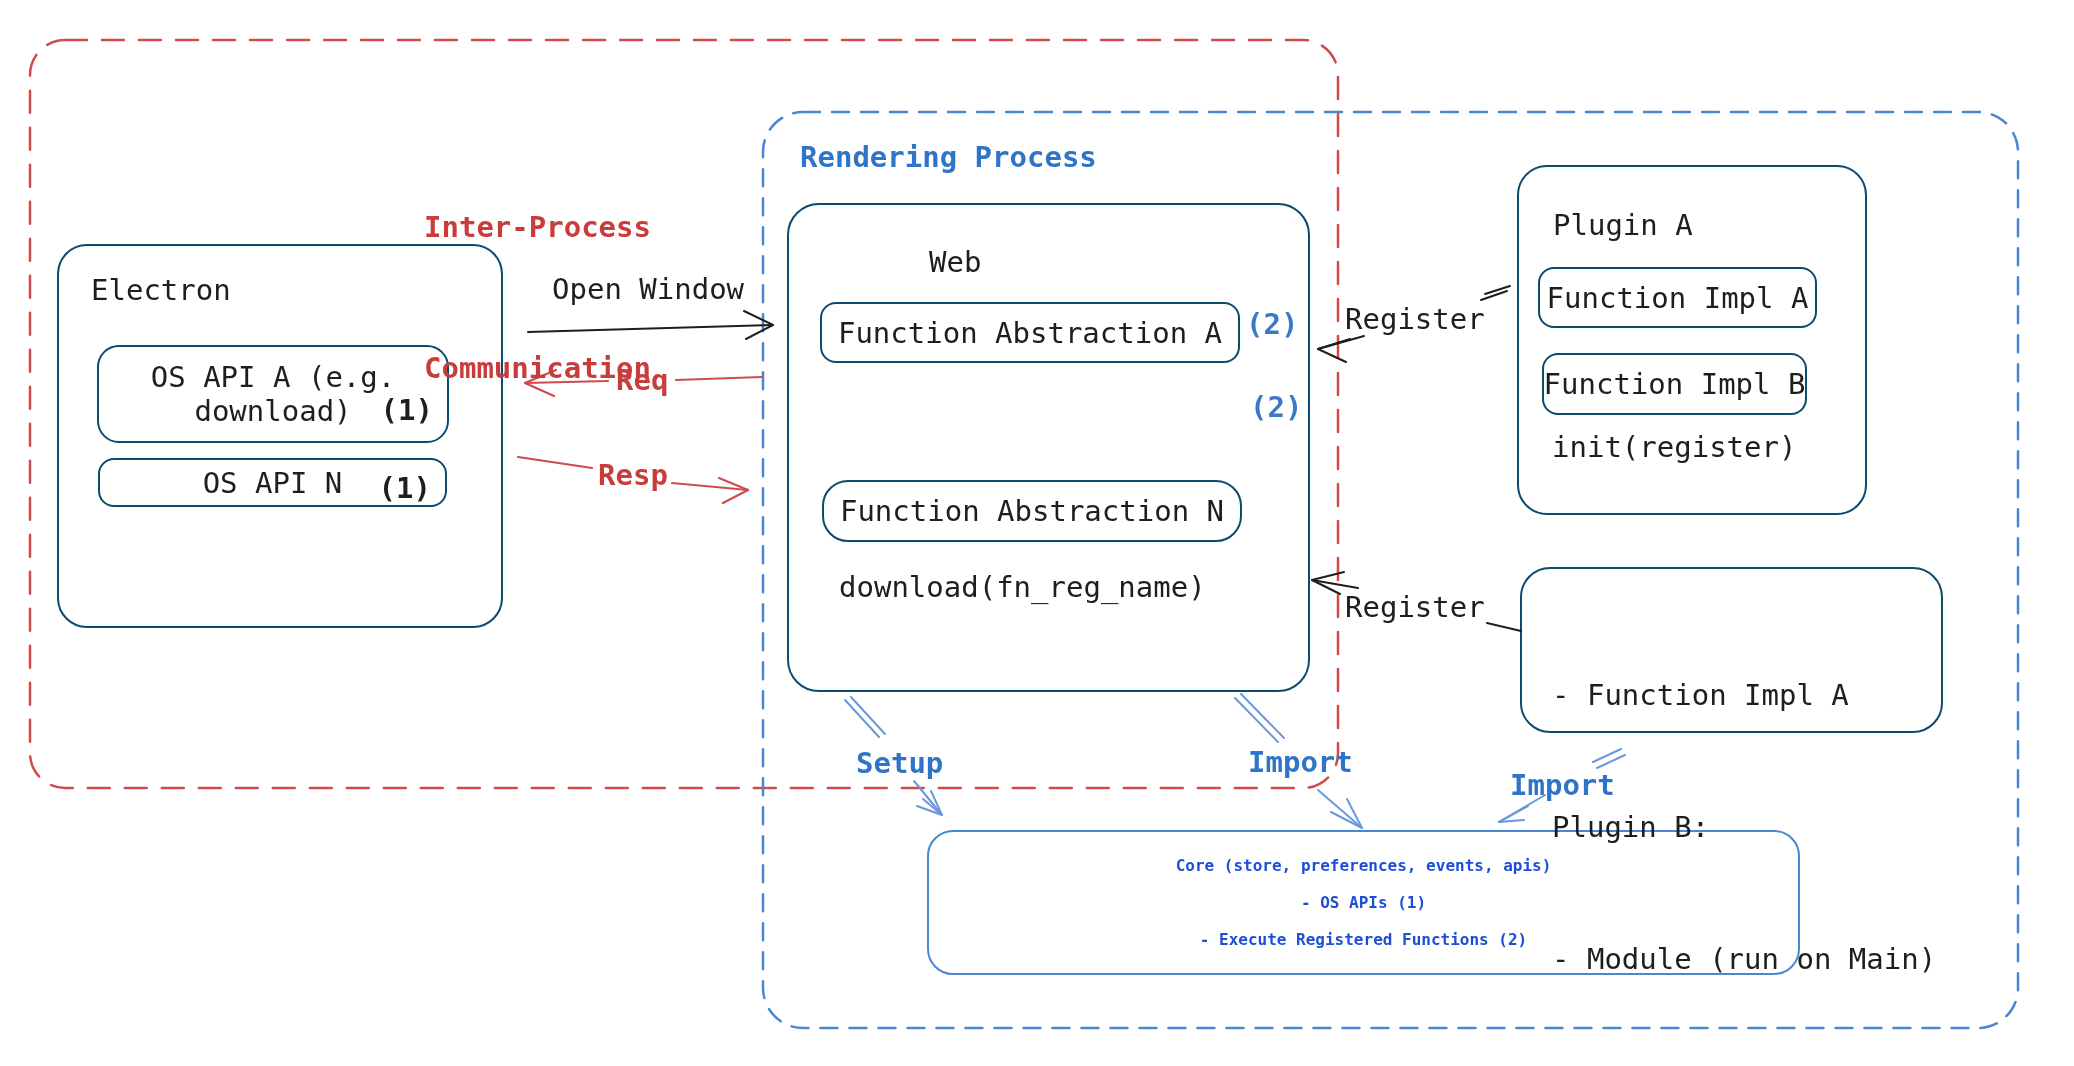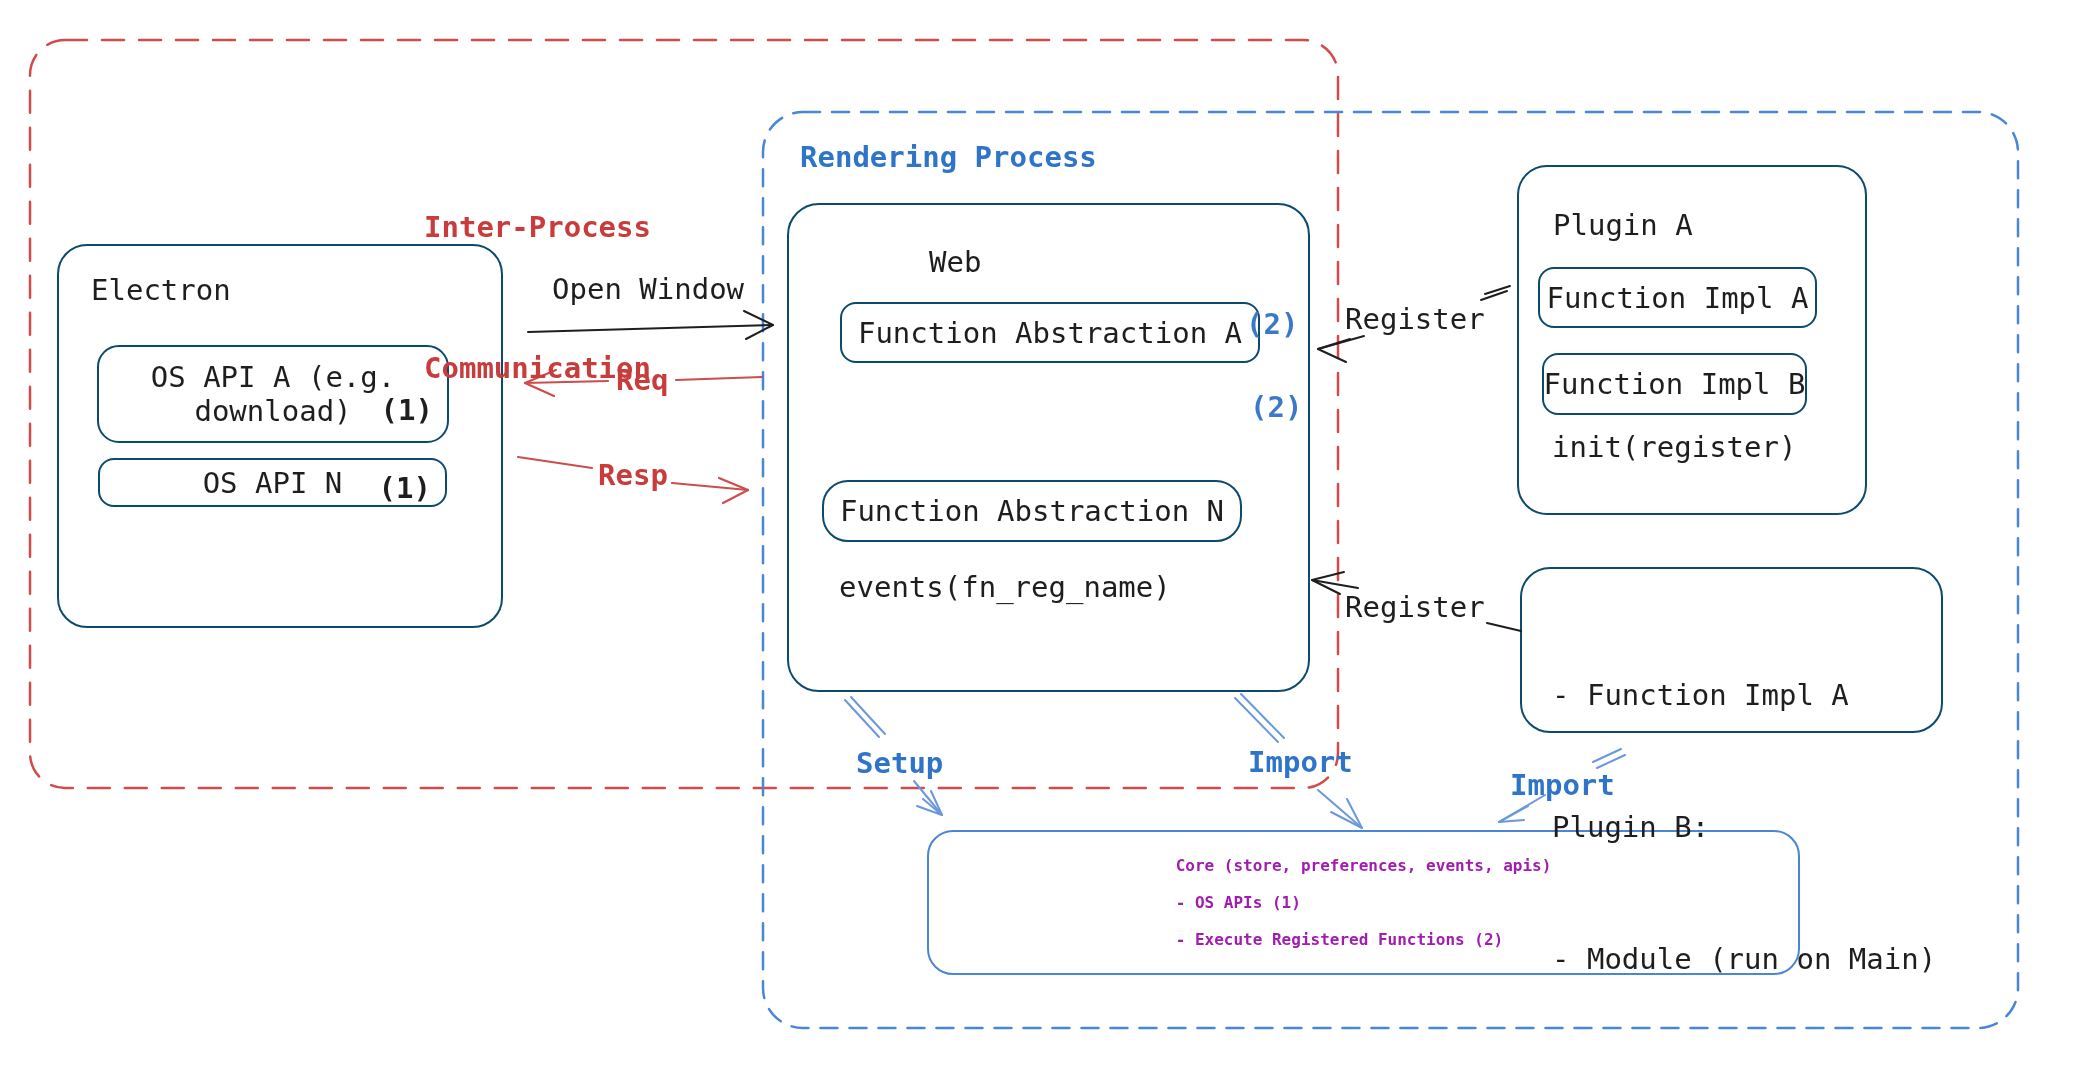--- a/index.html
+++ b/index.html
@@ -7,21 +7,21 @@
     position:relative;width:2074px;height:1066px;background:#ffffff;overflow:hidden;
     font-family:"DejaVu Sans Mono","Liberation Mono",monospace;color:#1e1e1e;
   }
   .box{position:absolute;background:#ffffff;border:2px solid #0c4a6e;box-sizing:border-box;z-index:1;}
   .box.blue{border-color:#4a86d4;}
   .layer{position:absolute;left:0;top:0;z-index:5;pointer-events:none;}
   .t{position:absolute;font-size:29px;line-height:34px;white-space:pre;z-index:10;}
   .red{color:#c83c3c;font-weight:600;}
   .blue-t{color:#2e74c8;font-weight:600;}
   .badge{color:#3b79c8;font-weight:600;}
-  .core-t{color:#a21caf;font-weight:600;line-height:37px;}
+  .core-t{color:#1d4ed8;font-weight:600;text-align:center;line-height:37px;}
   .center-flex{display:flex;align-items:center;justify-content:center;}
   .col-flex{display:flex;flex-direction:column;align-items:center;justify-content:center;}
   .inner-label{font-size:29px;color:#1e1e1e;white-space:pre;}
 </style>
 </head>
 <body>
 
 <div class="canvas">
 
   <svg class="layer" width="2074" height="1066" viewBox="0 0 2074 1066" fill="none" stroke-linecap="round" stroke-linejoin="round">
@@ -94,29 +94,29 @@
     <span class="inner-label">OS API N</span>
     <span class="inner-label badge" style="position:absolute;right:14px;top:11px;">(1)</span>
   </div>
 
   <div class="t" style="left:552px;top:272px;">Open Window</div>
   <div class="t red" style="left:616px;top:363px;">Req</div>
   <div class="t red" style="left:598px;top:458px;">Resp</div>
 
   <div class="box" style="left:787px;top:203px;width:523px;height:489px;border-radius:32px;"></div>
   <div class="t" style="left:929px;top:245px;">Web</div>
-  <div class="box center-flex" style="left:840px;top:302px;width:420px;height:61px;border-radius:16px;">
+  <div class="box center-flex" style="left:820px;top:302px;width:420px;height:61px;border-radius:16px;">
     <span class="inner-label">Function Abstraction A</span>
   </div>
   <div class="t badge" style="left:1246px;top:307px;">(2)</div>
   <div class="t badge" style="left:1250px;top:390px;">(2)</div>
   <div class="box center-flex" style="left:822px;top:480px;width:420px;height:62px;border-radius:26px;">
     <span class="inner-label">Function Abstraction N</span>
   </div>
-  <div class="t" style="left:839px;top:570px;">events(fn_reg_name)</div>
+  <div class="t" style="left:839px;top:570px;">download(fn_reg_name)</div>
 
   <div class="t" style="left:1345px;top:302px;">Register</div>
   <div class="t" style="left:1345px;top:590px;">Register</div>
 
   <div class="box" style="left:1517px;top:165px;width:350px;height:350px;border-radius:30px;"></div>
   <div class="t" style="left:1553px;top:208px;">Plugin A</div>
   <div class="box center-flex" style="left:1538px;top:267px;width:279px;height:61px;border-radius:16px;">
     <span class="inner-label">Function Impl A</span>
   </div>
   <div class="box center-flex" style="left:1542px;top:353px;width:265px;height:62px;border-radius:16px;">

